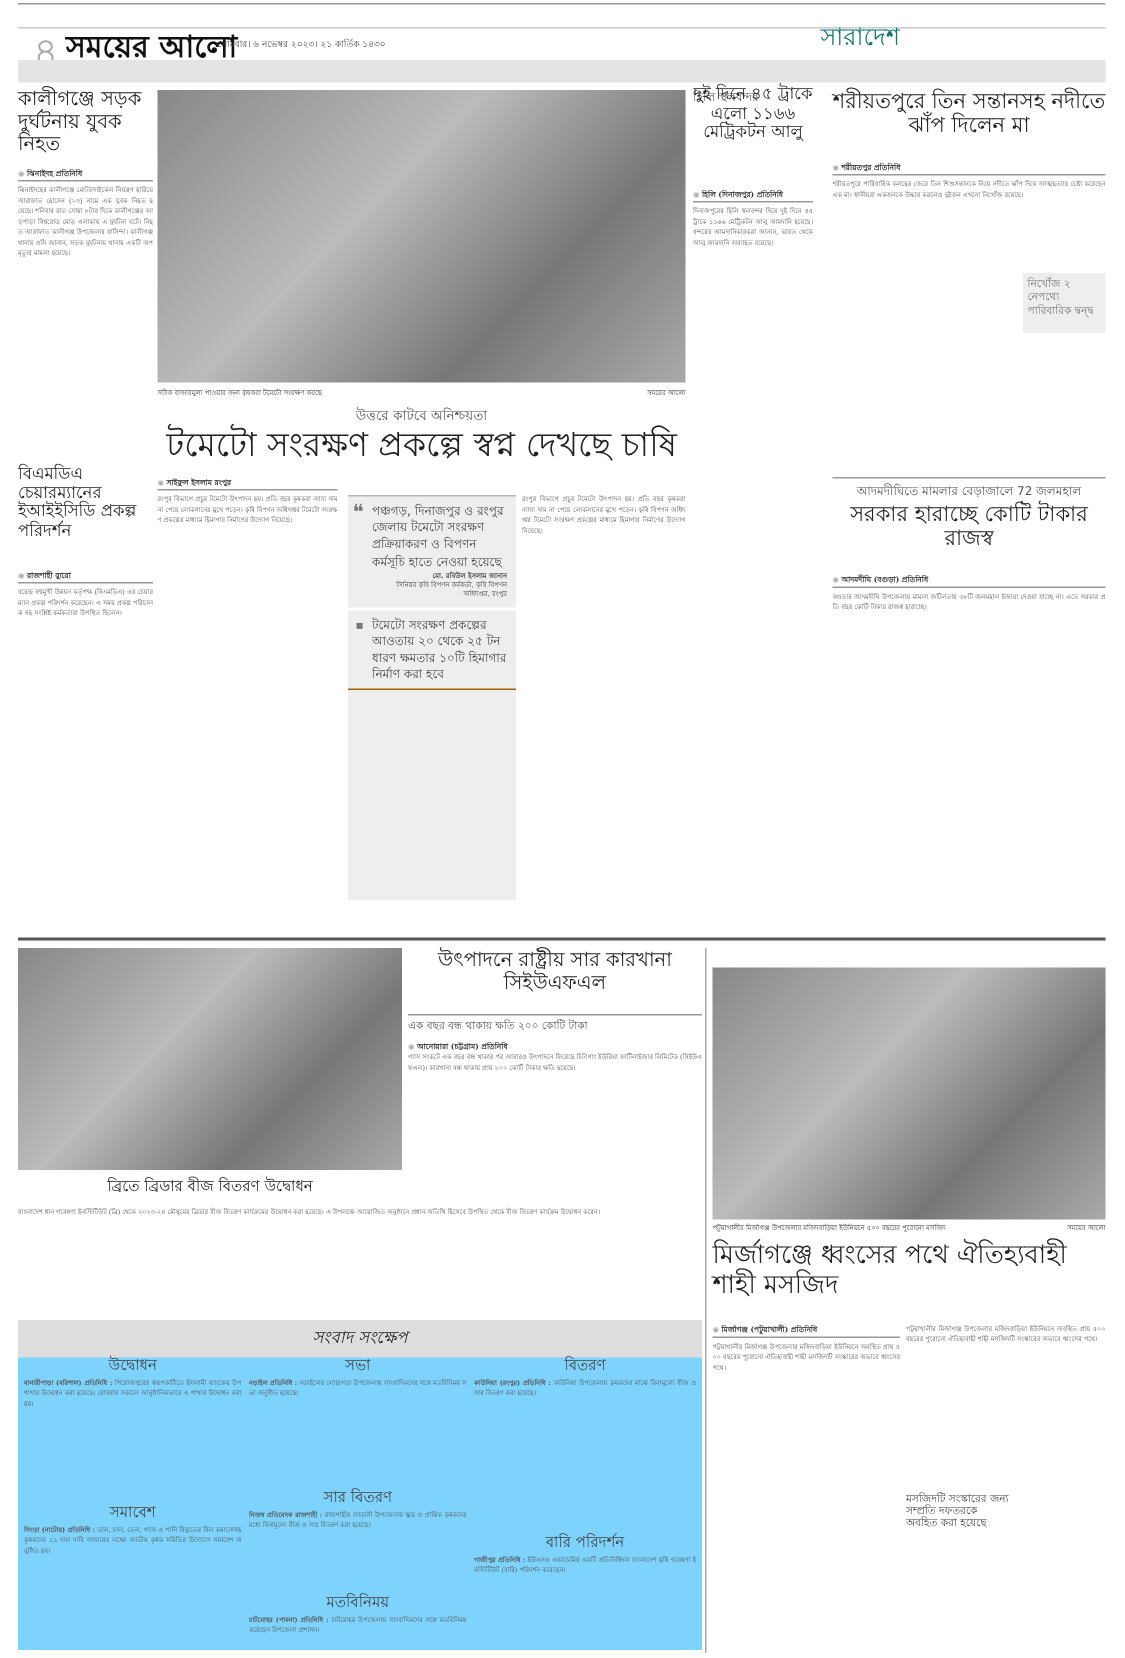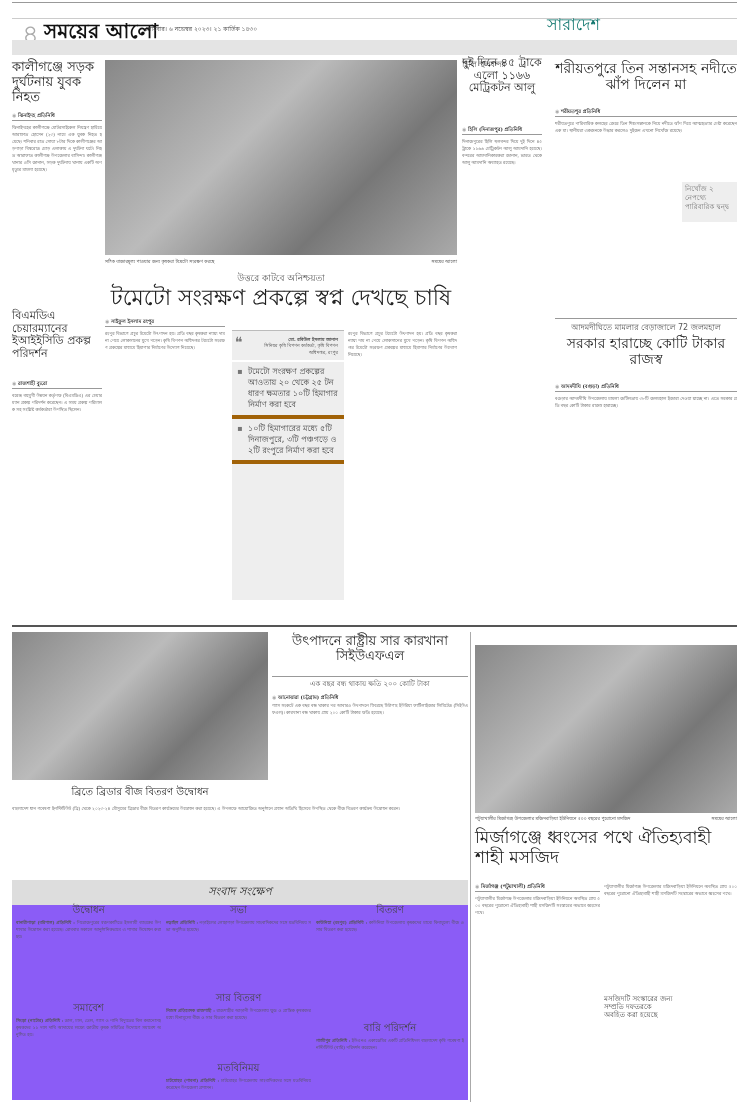--- a/index.html
+++ b/index.html
@@ -11,23 +11,23 @@
 .brand{left:44px;top:16px;font-size:20px;font-weight:bold;color:#111;font-family:"DejaVu Sans",sans-serif}
 .dateline{left:145px;top:24px;font-size:6px;color:#444}
 .section{left:547px;top:12px;font-size:16px;color:#0f766e;font-family:"DejaVu Sans",sans-serif}
 .txt{font-size:4.3px;line-height:7px;color:#555;text-align:justify;word-break:break-all;overflow:hidden}
 .hl{font-family:"DejaVu Sans",sans-serif;color:#222;line-height:1.15}
 .byline{font-size:5px;color:#333;font-weight:bold}
 .byline:before{content:"◉ ";color:#aaa;font-weight:normal}
 .photo{background:linear-gradient(135deg,#888,#bbb 40%,#777 70%,#aaa);overflow:hidden}
 .cap{font-size:4.5px;color:#333}
 .bullet-box{background:#eee;border-top:1px solid #bbb}
-.bullet-item{font-size:10px;color:#444;line-height:1.4;padding:4px 6px 4px 16px;position:relative;font-family:"DejaVu Sans",sans-serif;border-bottom:4px solid #a16207}
+.bullet-item{font-size:10px;color:#444;line-height:1.4;padding:4px 6px 4px 16px;position:relative;font-family:"DejaVu Sans",sans-serif;border-bottom:1px solid #a16207}
 .bullet-item:before{content:"▪";position:absolute;left:5px;top:4px;color:#777;font-size:8px}
-.shortbox{background:#8b5cf6}
+.shortbox{background:#7dd3fc}
 .vline{position:absolute;width:1px;background:#aaa}
 .sh-title{font-size:10px;color:#444;text-align:center;font-family:"DejaVu Sans",sans-serif}
 </style>
 </head>
 <body>
 
 <div class="rule" style="left:12px;top:2px;width:725px"></div>
 <div class="rule" style="left:12px;top:18px;width:725px;background:#ccc"></div>
 <div class="abs pnum">৪</div>
 <div class="abs brand">সময়ের আলো</div>
@@ -49,25 +49,25 @@
 <div class="abs cap" style="left:105px;top:259px;width:280px">সঠিক বাজারমূল্য পাওয়ার জন্য কৃষকরা টমেটো সংরক্ষণ করছে</div>
 <div class="abs cap" style="left:400px;top:259px;width:57px;text-align:right">সময়ের আলো</div>
 <div class="abs hl" style="left:105px;top:273px;width:352px;font-size:9px;text-align:center;color:#555">উত্তরে কাটবে অনিশ্চয়তা</div>
 <div class="abs hl" style="left:105px;top:285px;width:352px;font-size:22px;font-weight:normal;text-align:center;white-space:nowrap">টমেটো সংরক্ষণ প্রকল্পে স্বপ্ন দেখছে চাষি</div>
 <div class="abs byline" style="left:105px;top:318px;width:120px">সাইফুল ইসলাম রংপুর</div>
 <div class="rule" style="left:105px;top:326px;width:120px"></div>
 <div class="abs txt" style="left:105px;top:330px;width:120px;height:275px">রংপুর বিভাগে প্রচুর টমেটো উৎপাদন হয়। প্রতি বছর কৃষকরা ন্যায্য দাম না পেয়ে লোকসানের মুখে পড়েন। কৃষি বিপণন অধিদপ্তর টমেটো সংরক্ষণ প্রকল্পের মাধ্যমে হিমাগার নির্মাণের উদ্যোগ নিয়েছে।</div>
 <div class="abs bullet-box" style="left:232px;top:330px;width:112px;height:270px">
   <div style="padding:4px 6px 4px 16px;position:relative;font-family:'DejaVu Sans',sans-serif;font-size:8px;color:#444;line-height:1.4;border-bottom:2px solid #fff">
     <span style="position:absolute;left:3px;top:2px;font-size:14px;color:#777">❝</span>
+    <span>পঞ্চগড়, দিনাজপুর ও রংপুর জেলায় টমেটো সংরক্ষণ প্রক্রিয়াকরণ ও বিপণন কর্মসূচি হাতে নেওয়া হয়েছে</span>
     <div style="font-size:4.5px;text-align:right;font-weight:bold;margin-top:2px">মো. রবিউল ইসলাম জানান</div>
     <div style="font-size:4.5px;text-align:right">সিনিয়র কৃষি বিপণন কর্মকর্তা, কৃষি বিপণন অধিদপ্তর, রংপুর</div>
   </div>
   <div class="bullet-item" style="font-size:8px">টমেটো সংরক্ষণ প্রকল্পের আওতায় ২০ থেকে ২৫ টন ধারণ ক্ষমতার ১০টি হিমাগার নির্মাণ করা হবে</div>
-  <div class="bullet-item" style="font-size:8px">১০টি হিমাগারের মধ্যে ৫টি দিনাজপুরে, ৩টি পঞ্চগড়ে ও ২টি রংপুরে নির্মাণ করা হবে</div>
 </div>
 <div class="abs txt" style="left:348px;top:330px;width:109px;height:275px">রংপুর বিভাগে প্রচুর টমেটো উৎপাদন হয়। প্রতি বছর কৃষকরা ন্যায্য দাম না পেয়ে লোকসানের মুখে পড়েন। কৃষি বিপণন অধিদপ্তর টমেটো সংরক্ষণ প্রকল্পের মাধ্যমে হিমাগার নির্মাণের উদ্যোগ নিয়েছে।</div>
 
 <div class="abs hl" style="left:462px;top:60px;width:80px;font-size:8px;text-align:left;color:#555">হিলি স্থলবন্দর</div>
 <div class="abs hl" style="left:462px;top:57px;width:80px;font-size:11px;text-align:center">দুই দিনে ৪৫ ট্রাকে এলো ১১৬৬ মেট্রিকটন আলু</div>
 <div class="abs byline" style="left:462px;top:126px;width:80px">হিলি (দিনাজপুর) প্রতিনিধি</div>
 <div class="rule" style="left:462px;top:134px;width:80px"></div>
 <div class="abs txt" style="left:462px;top:138px;width:80px;height:460px">দিনাজপুরের হিলি স্থলবন্দর দিয়ে দুই দিনে ৪৫ ট্রাকে ১১৬৬ মেট্রিকটন আলু আমদানি হয়েছে। বন্দরের আমদানিকারকরা জানান, ভারত থেকে আলু আমদানি অব্যাহত রয়েছে।</div>
 
 <div class="abs hl" style="left:555px;top:60px;width:182px;font-size:14px;text-align:center">শরীয়তপুরে তিন সন্তানসহ নদীতে ঝাঁপ দিলেন মা</div>
@@ -83,21 +83,21 @@
 <div class="rule" style="left:555px;top:391px;width:182px"></div>
 <div class="abs txt" style="left:555px;top:395px;width:182px;height:215px">বগুড়ার আদমদীঘি উপজেলায় মামলা জটিলতায় ৩৮টি জলমহাল ইজারা দেওয়া যাচ্ছে না। এতে সরকার প্রতি বছর কোটি টাকার রাজস্ব হারাচ্ছে।</div>
 
 <div class="rule" style="left:12px;top:625px;width:725px;background:#555;height:2px"></div>
 <div class="abs photo" style="left:12px;top:632px;width:256px;height:148px"></div>
 <div class="abs hl" style="left:12px;top:786px;width:256px;font-size:10px;text-align:center">ব্রিতে ব্রিডার বীজ বিতরণ উদ্বোধন</div>
 <div class="abs txt" style="left:12px;top:805px;width:456px;height:58px">বাংলাদেশ ধান গবেষণা ইনস্টিটিউট (ব্রি) থেকে ২০২৩-২৪ মৌসুমের ব্রিডার বীজ বিতরণ কার্যক্রমের উদ্বোধন করা হয়েছে। এ উপলক্ষে আয়োজিত অনুষ্ঠানে প্রধান অতিথি হিসেবে উপস্থিত থেকে বীজ বিতরণ কার্যক্রম উদ্বোধন করেন।</div>
 
 <div class="abs hl" style="left:272px;top:634px;width:196px;font-size:13px;text-align:center">উৎপাদনে রাষ্ট্রীয় সার কারখানা সিইউএফএল</div>
 <div class="rule" style="left:272px;top:676px;width:196px"></div>
-<div class="abs hl" style="left:272px;top:680px;width:196px;font-size:7px;text-align:center;color:#555">এক বছর বন্ধ থাকায় ক্ষতি ২০০ কোটি টাকা</div>
+<div class="abs hl" style="left:272px;top:680px;width:196px;font-size:7px;color:#555">এক বছর বন্ধ থাকায় ক্ষতি ২০০ কোটি টাকা</div>
 <div class="abs byline" style="left:272px;top:694px;width:196px">আনোয়ারা (চট্টগ্রাম) প্রতিনিধি</div>
 <div class="abs txt" style="left:272px;top:702px;width:196px;height:100px">গ্যাস সংকটে এক বছর বন্ধ থাকার পর আবারও উৎপাদনে ফিরেছে চিটাগাং ইউরিয়া ফার্টিলাইজার লিমিটেড (সিইউএফএল)। কারখানা বন্ধ থাকায় প্রায় ২০০ কোটি টাকার ক্ষতি হয়েছে।</div>
 
 <div class="vline" style="left:470px;top:632px;height:470px"></div>
 <div class="abs photo" style="left:475px;top:645px;width:262px;height:168px"></div>
 <div class="abs cap" style="left:475px;top:816px;width:200px">পটুয়াখালীর মির্জাগঞ্জ উপজেলার মজিদবাড়িয়া ইউনিয়নে ৫০০ বছরের পুরোনো মসজিদ</div>
 <div class="abs cap" style="left:680px;top:816px;width:57px;text-align:right">সময়ের আলো</div>
 <div class="abs hl" style="left:475px;top:828px;width:262px;font-size:17px;text-align:left">মির্জাগঞ্জে ধ্বংসের পথে ঐতিহ্যবাহী শাহী মসজিদ</div>
 <div class="abs byline" style="left:475px;top:883px;width:125px">মির্জাগঞ্জ (পটুয়াখালী) প্রতিনিধি</div>
 <div class="rule" style="left:475px;top:891px;width:125px"></div>

